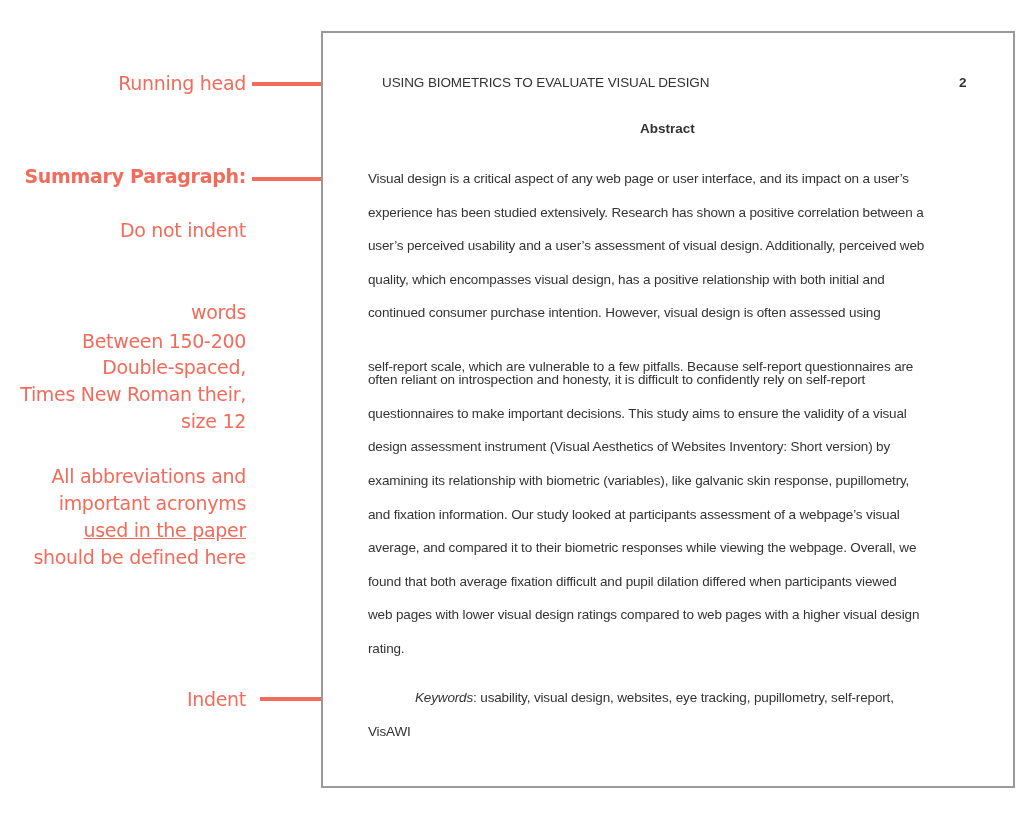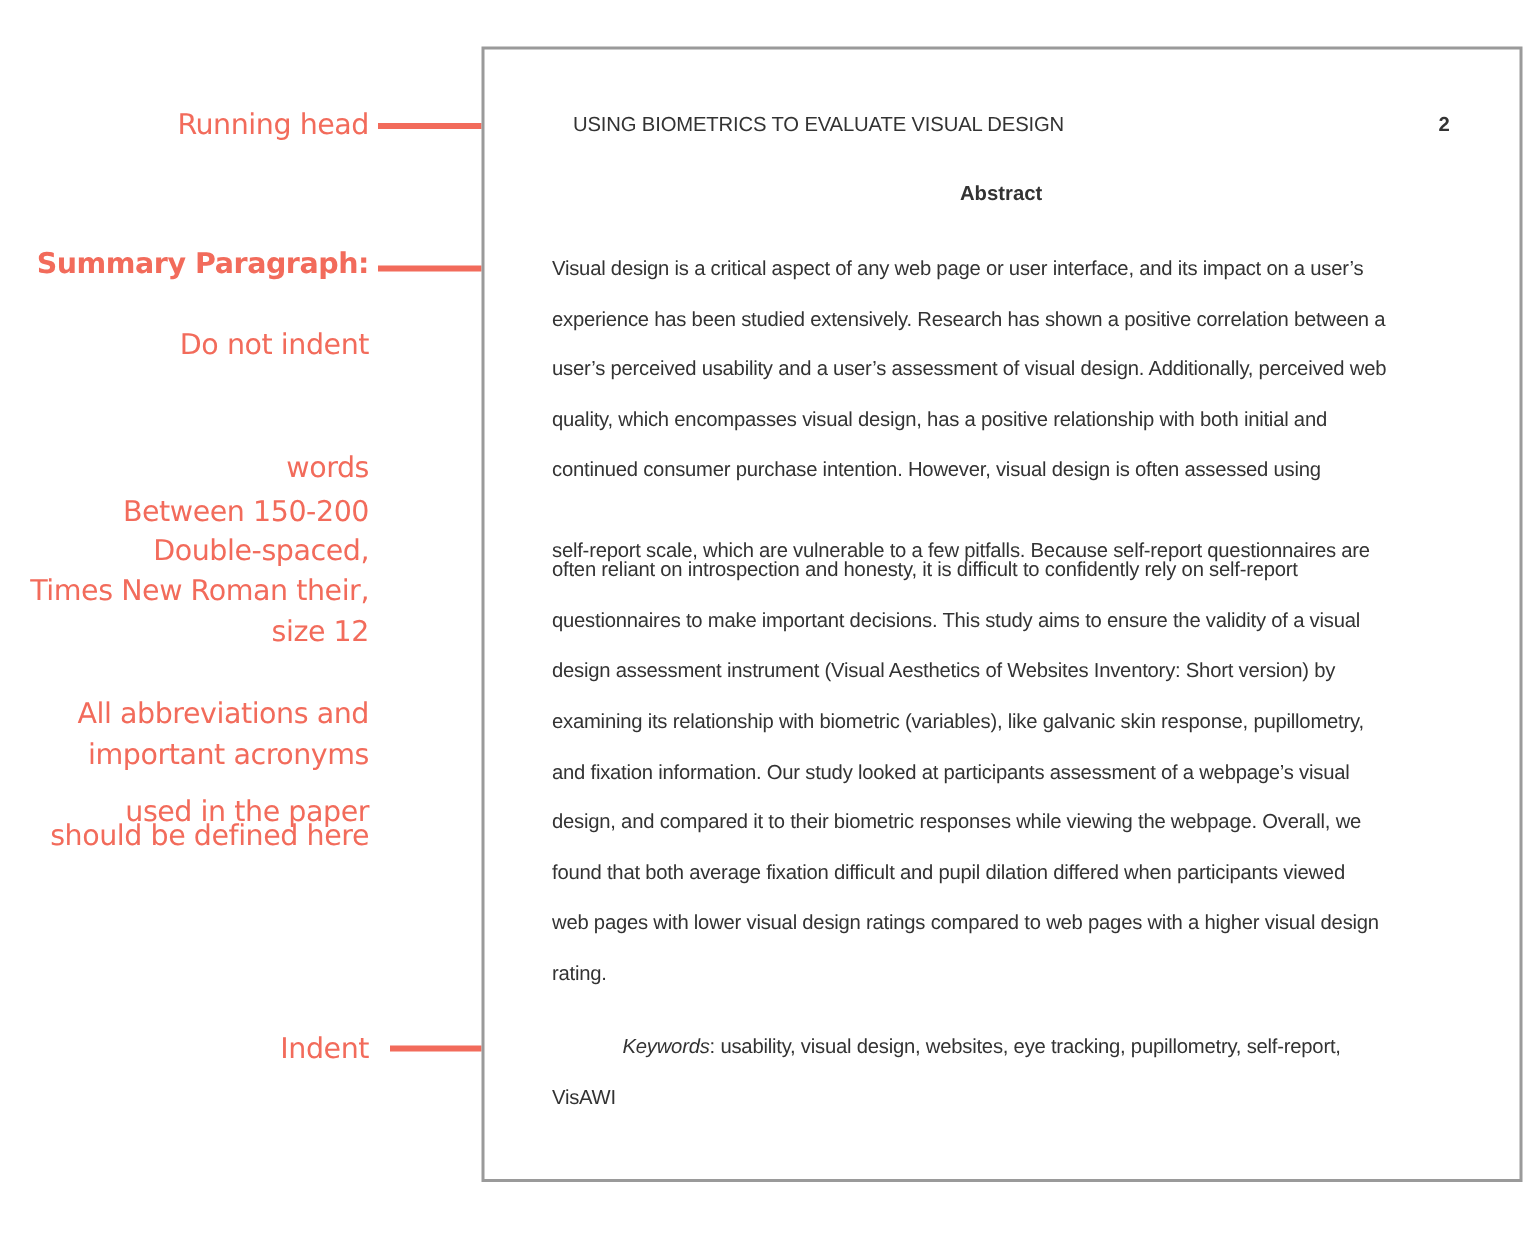--- a/index.html
+++ b/index.html
@@ -101,21 +101,21 @@
 
 <div class="annot" style="top:288px;margin-top:40px;">Between 150-200</div>
 <div class="annot" style="top:299px;">words</div>
 
 <div class="annot" style="top:354px;">Double-spaced,</div>
 <div class="annot" style="top:381px;">Times New Roman their,</div>
 <div class="annot" style="top:408px;text-align:center;">size 12</div>
 
 <div class="annot" style="top:463px;">All abbreviations and</div>
 <div class="annot" style="top:490px;">important acronyms</div>
-<div class="annot" style="top:528px;">used in the paper</div>
+<div class="annot" style="top:517px;text-decoration:underline;">used in the paper</div>
 <div class="annot" style="top:544px;">should be defined here</div>
 
 <div class="annot" style="top:686px;">Indent</div>
 <div class="arrow" style="left:260px; top:697px; width:133px;"></div>
 
 <div class="page"></div>
 
 <div class="running-head">USING BIOMETRICS TO EVALUATE VISUAL DESIGN</div>
 <div class="page-number">2</div>
 <div class="abstract-heading">Abstract</div>
@@ -124,19 +124,19 @@
 <div class="body-line" style="top:205px;">experience has been studied extensively. Research has shown a positive correlation between a</div>
 <div class="body-line" style="top:238px;">user’s perceived usability and a user’s assessment of visual design. Additionally, perceived web</div>
 <div class="body-line" style="top:272px;">quality, which encompasses visual design, has a positive relationship with both initial and</div>
 <div class="body-line" style="top:305px;">continued consumer purchase intention. However, visual design is often assessed using</div>
 <div class="body-line" style="top:339px;margin-top:20px;">self-report scale, which are vulnerable to a few pitfalls. Because self-report questionnaires are</div>
 <div class="body-line" style="top:372px;">often reliant on introspection and honesty, it is difficult to confidently rely on self-report</div>
 <div class="body-line" style="top:406px;">questionnaires to make important decisions. This study aims to ensure the validity of a visual</div>
 <div class="body-line" style="top:439px;">design assessment instrument (Visual Aesthetics of Websites Inventory: Short version) by</div>
 <div class="body-line" style="top:473px;">examining its relationship with biometric (variables), like galvanic skin response, pupillometry,</div>
 <div class="body-line" style="top:507px;">and fixation information. Our study looked at participants assessment of a webpage’s visual</div>
-<div class="body-line" style="top:540px;">design, and compared it to their biometric responses while viewing the webpage. Overall, we</div>
+<div class="body-line" style="top:540px;">average, and compared it to their biometric responses while viewing the webpage. Overall, we</div>
 <div class="body-line" style="top:574px;">found that both average fixation difficult and pupil dilation differed when participants viewed</div>
 <div class="body-line" style="top:607px;">web pages with lower visual design ratings compared to web pages with a higher visual design</div>
 <div class="body-line" style="top:641px;">rating.</div>
 
 <div class="body-line" style="top:690px; left:415px;"><span class="keywords-label">Keywords</span><span>: usability, visual design, websites, eye tracking, pupillometry, self-report,</span></div>
 <div class="body-line" style="top:724px;">VisAWI</div>
 
 </body></html>

